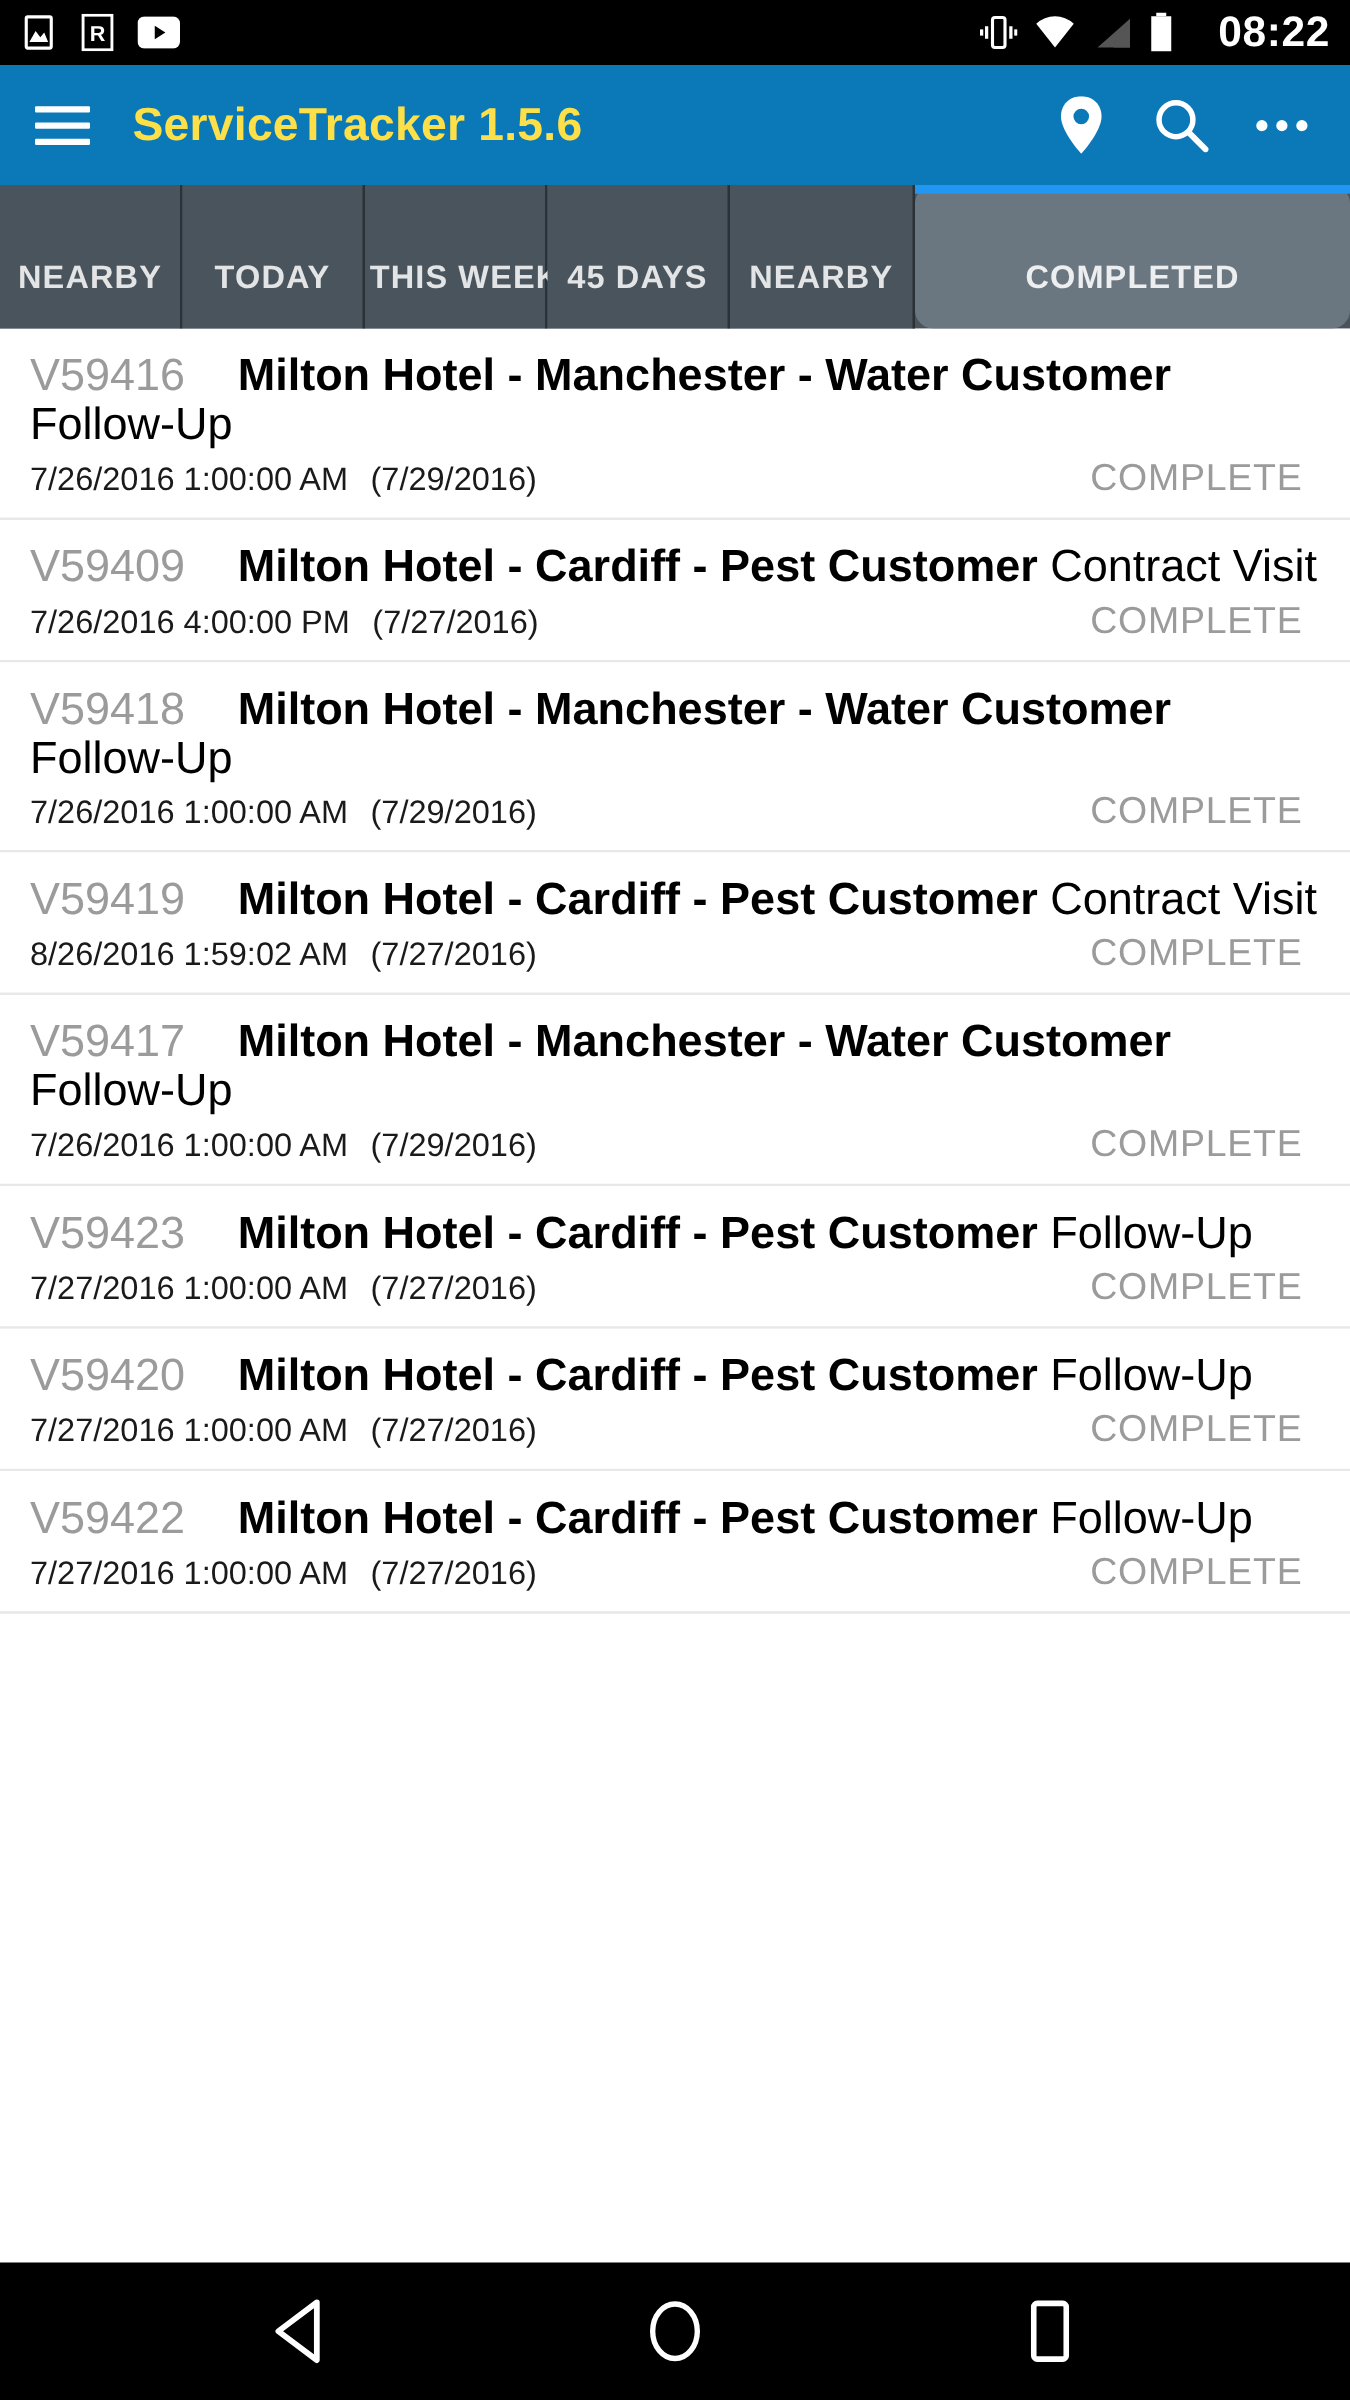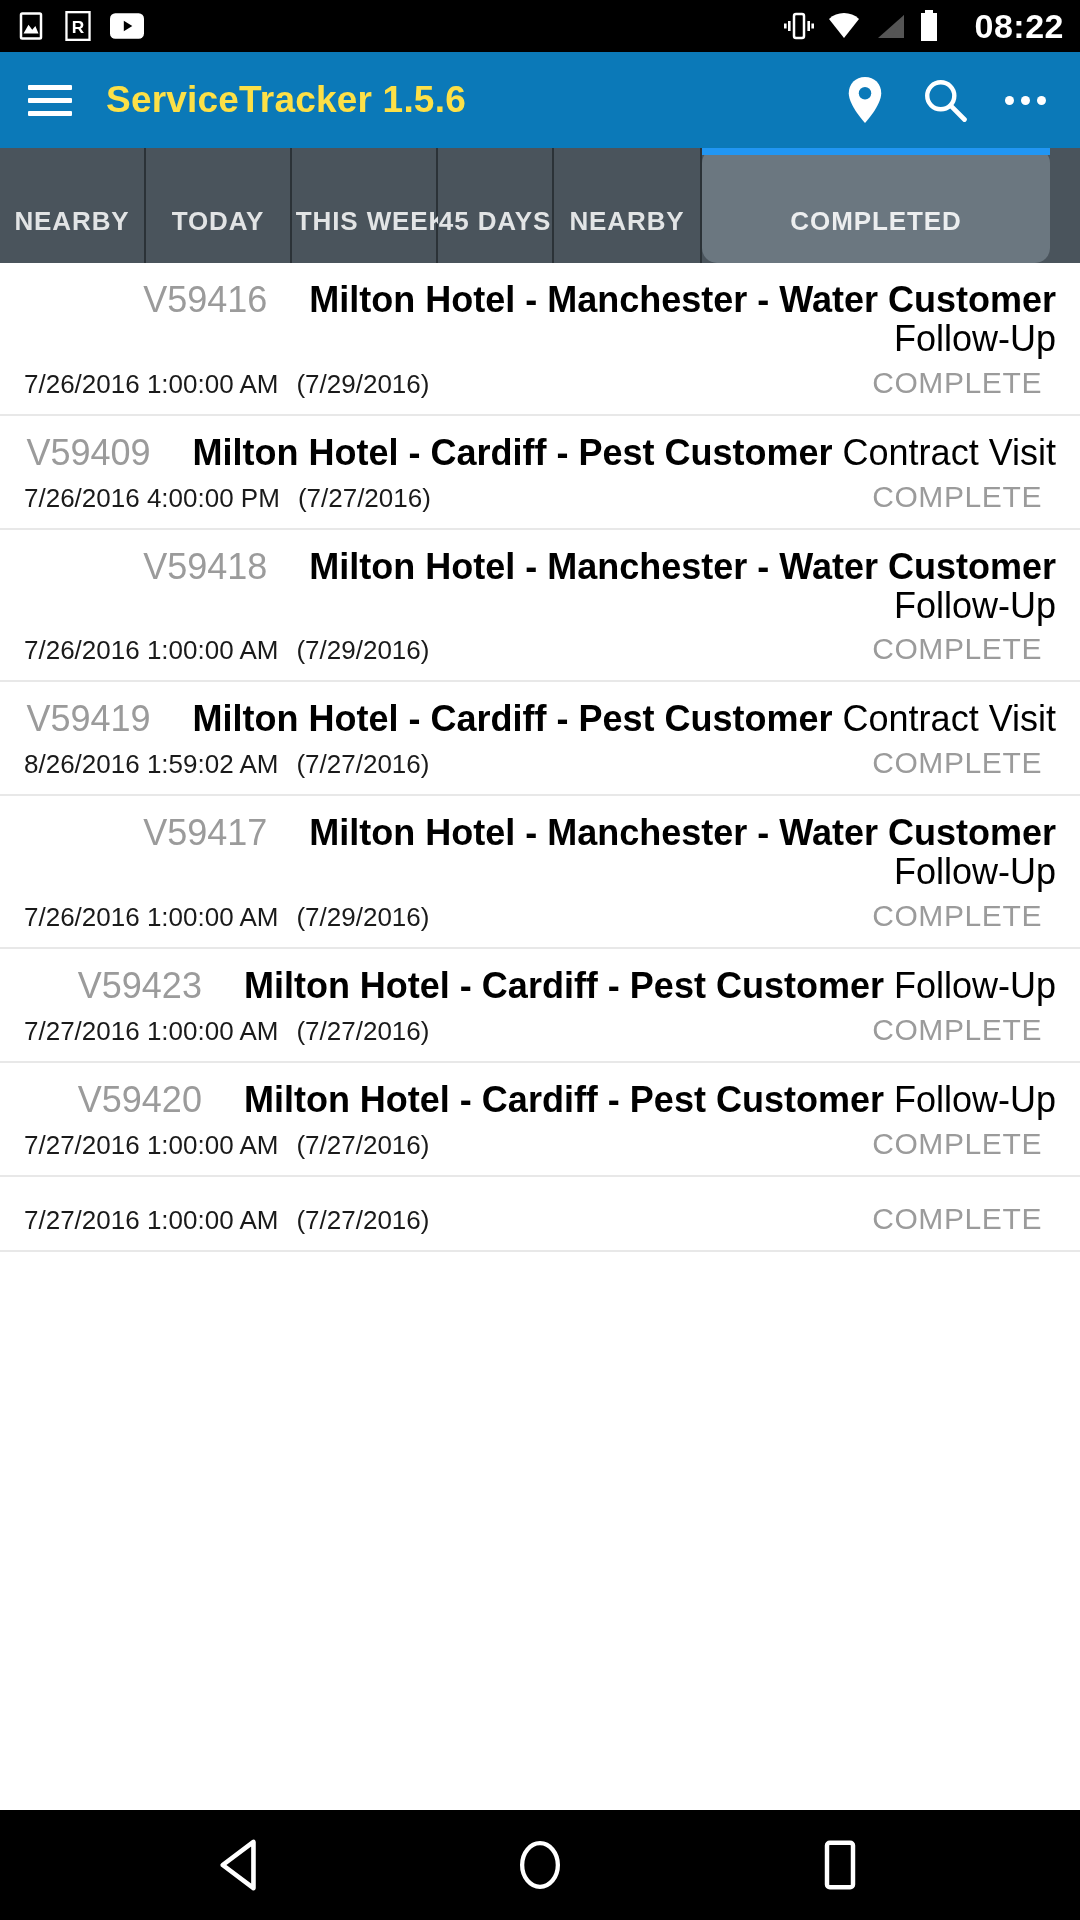--- a/index.html
+++ b/index.html
@@ -60,21 +60,20 @@
 
   
   .list{ background:#ffffff; }
   .row{
     position:relative; padding:18px 24px 14px 24px;
     border-bottom:2px solid #e8e8e8; background:#fff; cursor:pointer;
   }
   .row-title{
     font-size:36px; line-height:1.08; color:#000000;
     word-spacing:0px;
-    text-align:right;
   }
   .jobid{ color:#9b9b9b; font-weight:normal; }
   .gap{ display:inline-block; width:42px; }
   .cust{ font-weight:bold; color:#000000; }
   .vtype{ font-weight:normal; color:#000000; }
   .row-meta{
     display:flex; align-items:baseline; margin-top:7px;
   }
   .datetext{ font-size:26px; color:#1a1a1a; white-space:nowrap; }
   .statustext{
@@ -176,21 +175,21 @@
 <div class="tabs">
   <div class="tab" style="width:146px;">
     <span class="tab-label">NEARBY</span>
   </div>
   <div class="tab" style="width:146px;">
     <span class="tab-label">TODAY</span>
   </div>
   <div class="tab" style="width:146px;padding-left:16px;">
     <span class="tab-label">THIS WEEK</span>
   </div>
-  <div class="tab" style="width:116px;">
+  <div class="tab" style="width:146px;">
     <span class="tab-label">45 DAYS</span>
   </div>
   <div class="tab" style="width:148px;">
     <span class="tab-label">NEARBY</span>
   </div>
   <div class="tab active" style="width:348px;border-radius:15px;">
     <span class="tab-label">COMPLETED</span>
   </div>
 </div>
 
@@ -267,20 +266,23 @@
       <span class="jobid">V59420</span><span class="gap"></span><span class="cust">Milton Hotel - Cardiff - Pest Customer</span> <span class="vtype">Follow-Up</span>
     </div>
     <div class="row-meta">
       <span class="datetext">7/27/2016 1:00:00 AM</span>
       <span class="datetext" style="margin-left:18px;">(7/27/2016)</span>
       <span class="statustext">COMPLETE</span>
     </div>
   </div>
 
   <div class="row">
+    <div class="row-title">
+      <span class="jobid">V59422</span><span class="gap"></span><span class="cust">Milton Hotel - Cardiff - Pest Customer</span> <span class="vtype">Follow-Up</span>
+    </div>
     <div class="row-meta">
       <span class="datetext">7/27/2016 1:00:00 AM</span>
       <span class="datetext" style="margin-left:18px;">(7/27/2016)</span>
       <span class="statustext">COMPLETE</span>
     </div>
   </div>
 
 </div>
 
 <div class="navbar">

